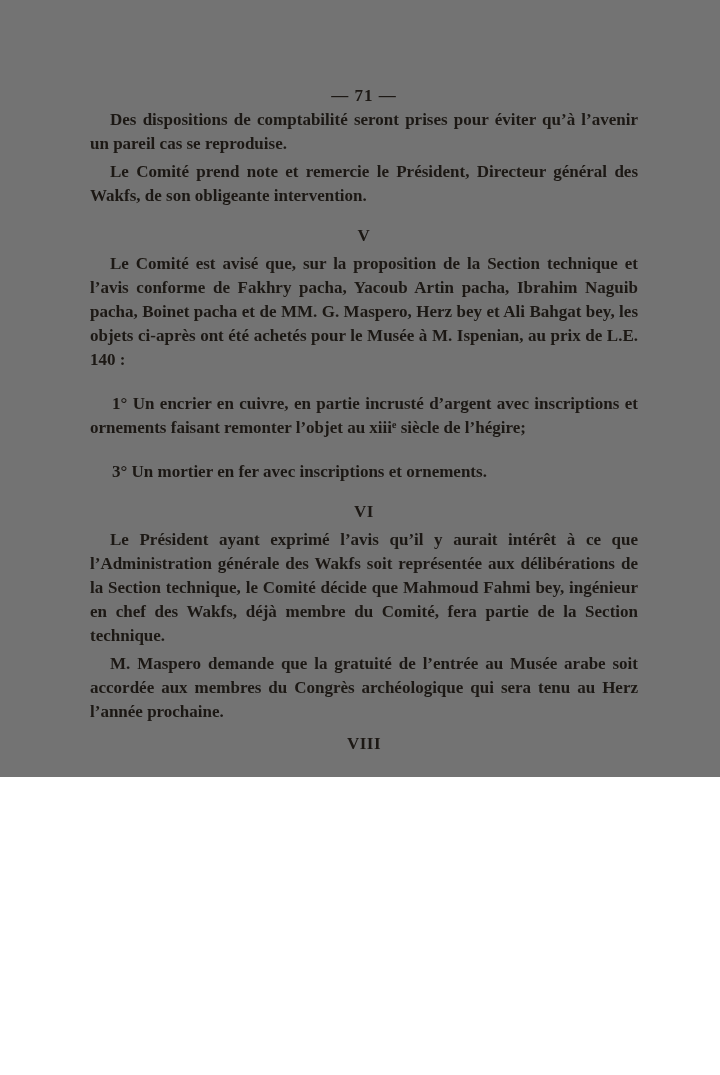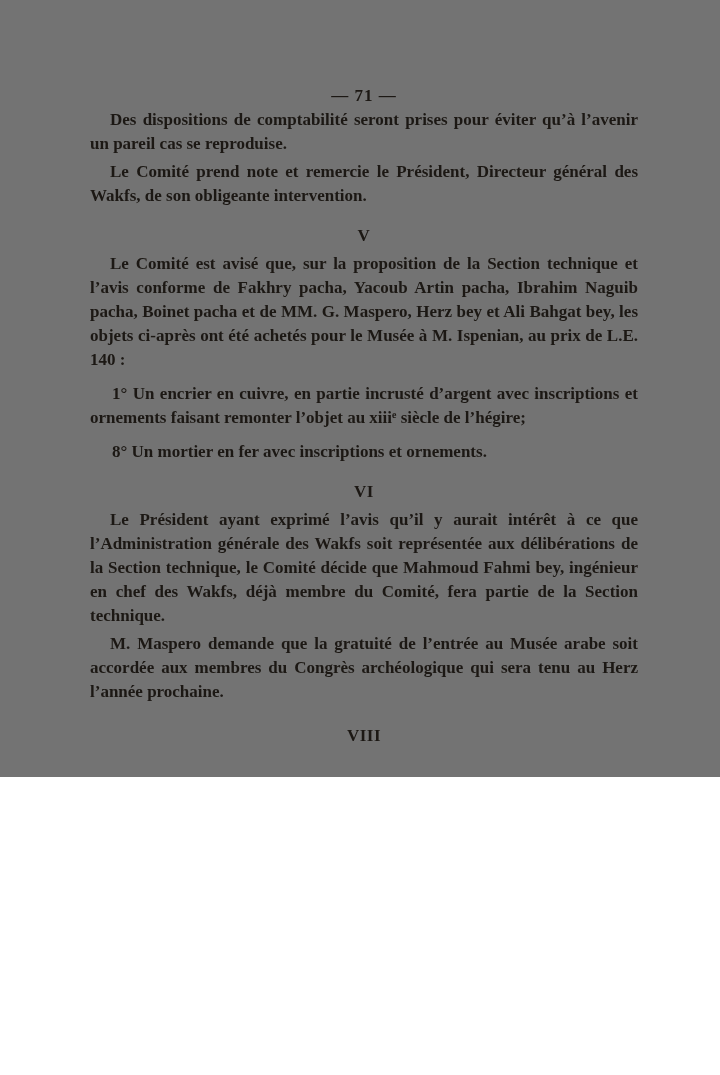--- a/index.html
+++ b/index.html
@@ -33,43 +33,43 @@
     text-align: justify;
     hyphens: none;
   }
   .para-first { margin-top: 0; }
   .heading {
     margin-top: 16px;
     margin-bottom: 4px;
     text-align: center;
     letter-spacing: 0.5px;
   }
-  .heading-last { margin-top: 20px; }
+  .heading-last { margin-top: 8px; }
   .item {
-    margin-top: 10px;
+    margin-top: 20px;
     text-indent: 22px;
     text-align: justify;
     hyphens: none;
   }
 </style>
 </head>
 <body>
 
 <div class="page">
   <div class="content">
 
     <div class="pageno">— 71 —</div>
 
     <p class="para para-first">Des dispositions de comptabilité seront prises pour éviter qu’à l’avenir un pareil cas se reproduise.</p>
     <p class="para">Le Comité prend note et remercie le Président, Directeur général des Wakfs, de son obligeante intervention.</p>
 
     <div class="heading">V</div>
     <p class="para">Le Comité est avisé que, sur la proposition de la Section technique et l’avis conforme de Fakhry pacha, Yacoub Artin pacha, Ibrahim Naguib pacha, Boinet pacha et de MM. G. Maspero, Herz bey et Ali Bahgat bey, les objets ci-après ont été achetés pour le Musée à M. Ispenian, au prix de L.E. 140 :</p>
     <p class="item">1° Un encrier en cuivre, en partie incrusté d’argent avec inscriptions et ornements faisant remonter l’objet au xiiiᵉ siècle de l’hégire;</p>
-    <p class="item">8° Un mortier en fer avec inscriptions et ornements.</p>
+    <p class="item">3° Un mortier en fer avec inscriptions et ornements.</p>
 
     <div class="heading">VI</div>
     <p class="para">Le Président ayant exprimé l’avis qu’il y aurait intérêt à ce que l’Administration générale des Wakfs soit représentée aux délibérations de la Section technique, le Comité décide que Mahmoud Fahmi bey, ingénieur en chef des Wakfs, déjà membre du Comité, fera partie de la Section technique.</p>
 
     <p class="para">M. Maspero demande que la gratuité de l’entrée au Musée arabe soit accordée aux membres du Congrès archéologique qui sera tenu au Herz l’année prochaine.</p>
 
     <div class="heading heading-last">VIII</div>
 
   </div>
 </div>

